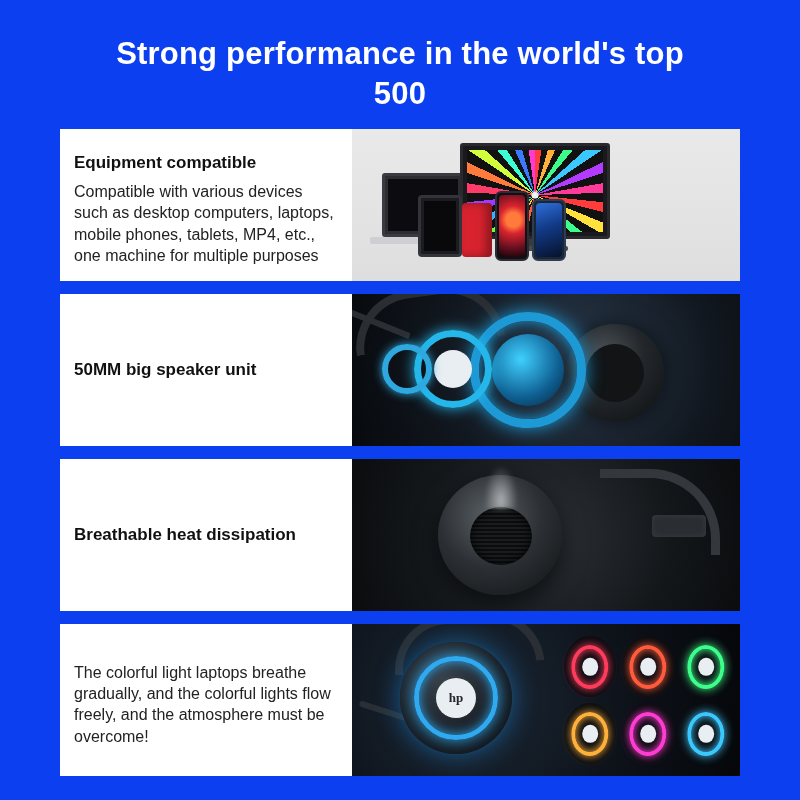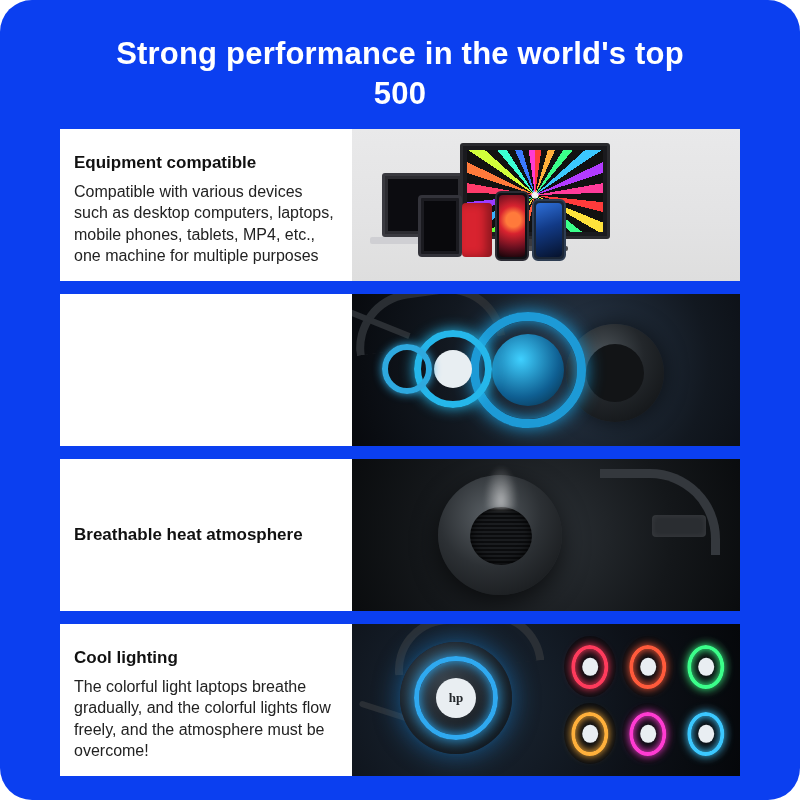--- a/index.html
+++ b/index.html
@@ -9,21 +9,20 @@
     font-family: "Liberation Sans", sans-serif;
     overflow: hidden;
   }
   .page {
     position: relative;
     width: 800px; height: 800px;
     background: #0b3ff0;
     display: flex;
     flex-direction: column;
     align-items: center;
-    border-radius: 32px;
   }
   .headline {
     width: 620px;
     margin-top: 34px;
     text-align: center;
     color: #ffffff;
     font-size: 31px;
     font-weight: bold;
     line-height: 1.28;
     letter-spacing: 0.2px;
@@ -244,49 +243,49 @@
         <div class="mbase"></div>
         <div class="tablet"></div>
         <div class="phone-red"></div>
         <div class="phone-x"></div>
         <div class="phone-blue"></div>
       </div>
     </div>
 
     <div class="card">
       <div class="card-text">
+        <div class="card-title">50MM big speaker unit</div>
       </div>
       <div class="card-media m2">
         <div class="band"></div>
         <div class="cable"></div>
         <div class="cup"></div>
         <div class="ring r1"></div>
         <div class="ring r2"></div>
         <div class="ring r3"></div>
         <div class="ring r4"></div>
         <div class="ring r5"></div>
       </div>
     </div>
 
     <div class="card">
       <div class="card-text">
-        <div class="card-title">Breathable heat atmosphere</div>
+        <div class="card-title">Breathable heat dissipation</div>
       </div>
       <div class="card-media m3">
         <div class="arm"></div>
         <div class="slider"></div>
         <div class="pad"></div>
         <div class="mesh"></div>
         <div class="steam"></div>
       </div>
     </div>
 
     <div class="card">
       <div class="card-text">
-        <div class="card-title">Cool lighting</div>
         <div class="card-desc">The colorful light laptops breathe gradually, and the colorful lights flow freely, and the atmosphere must be overcome!</div>
       </div>
       <div class="card-media m4">
         <div class="m4band"></div>
         <div class="mic"></div>
         <div class="hp-cup"></div>
         <div class="hp-ring"></div>
         <div class="hp-center">hp</div>
         <div class="grid">
           <div class="swatch">

